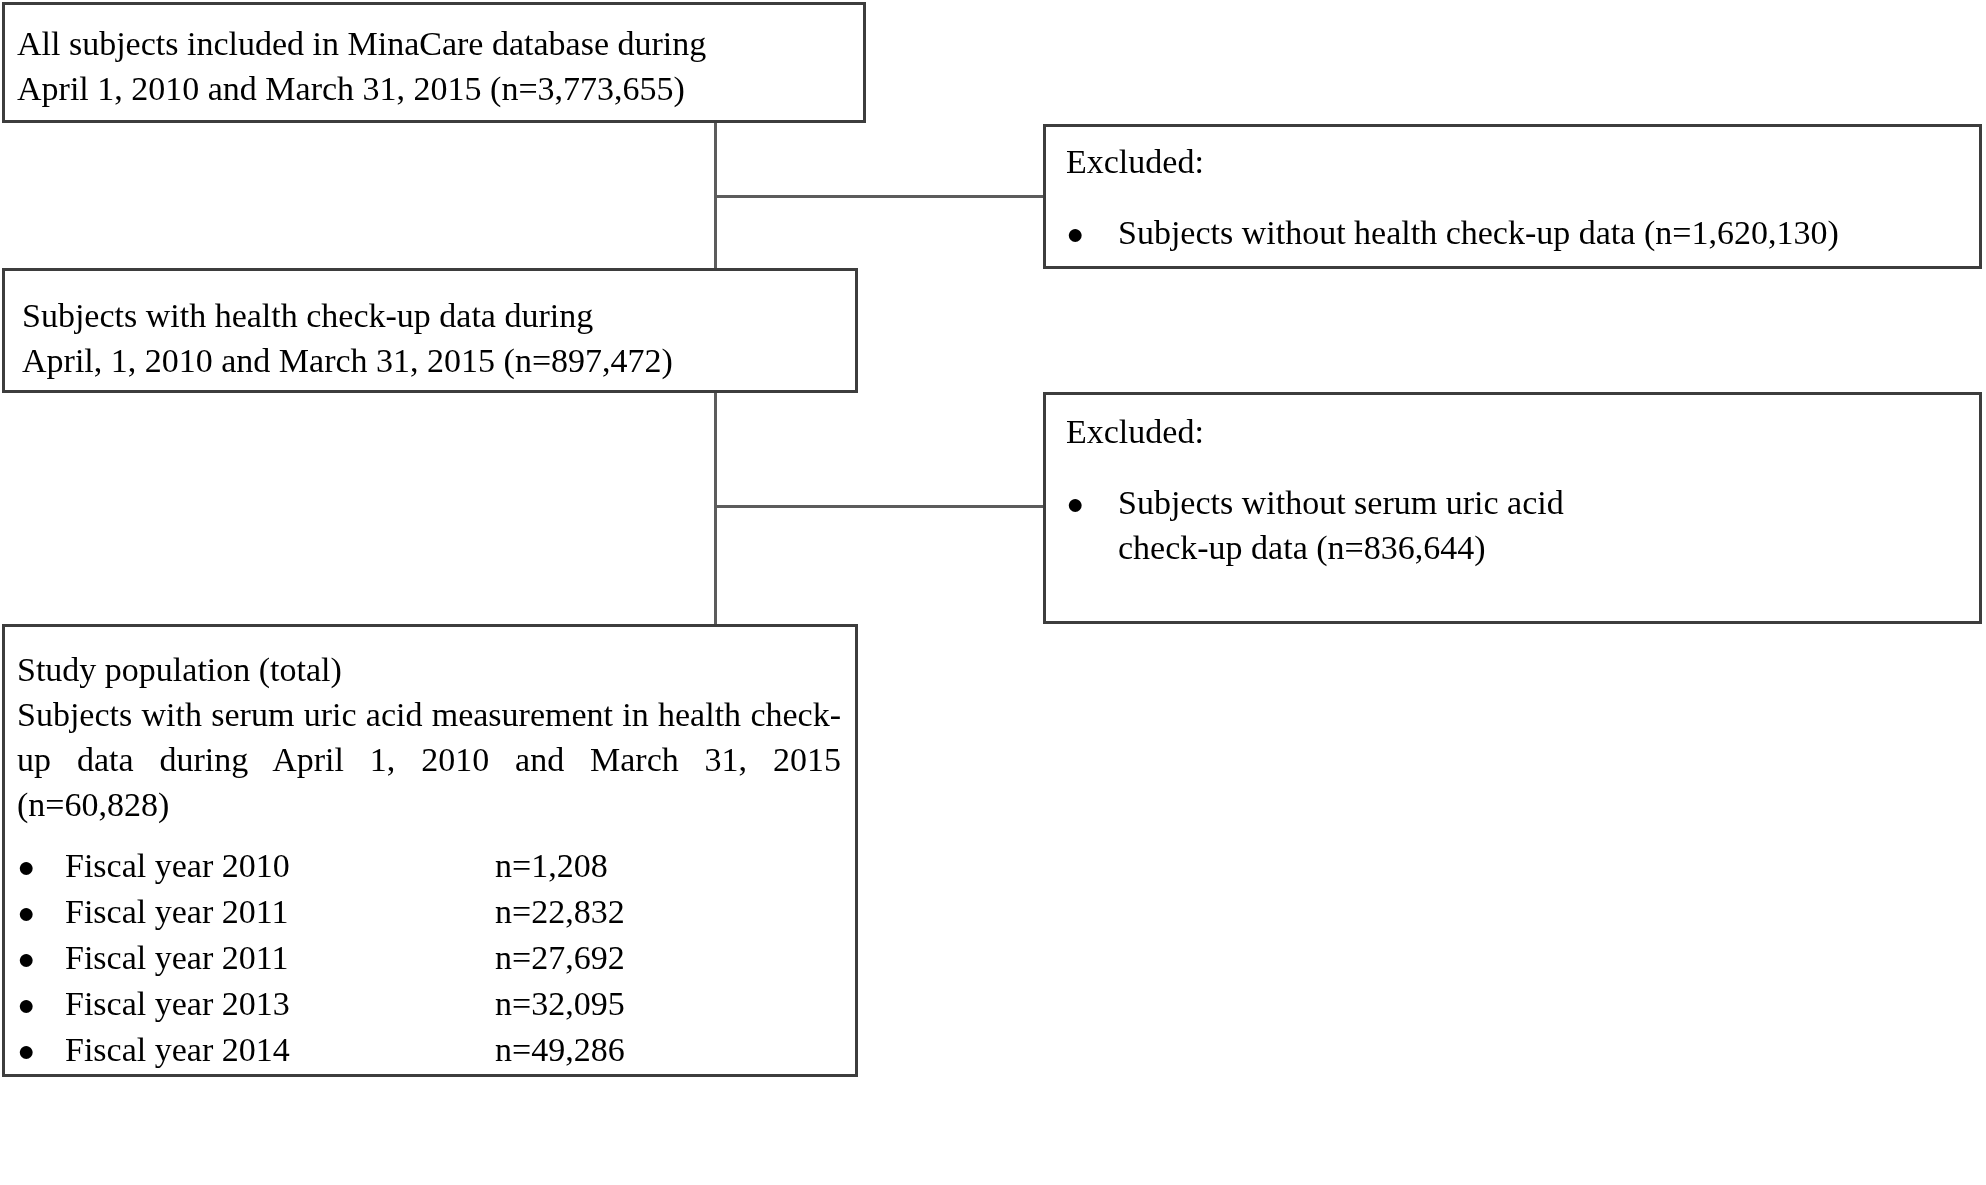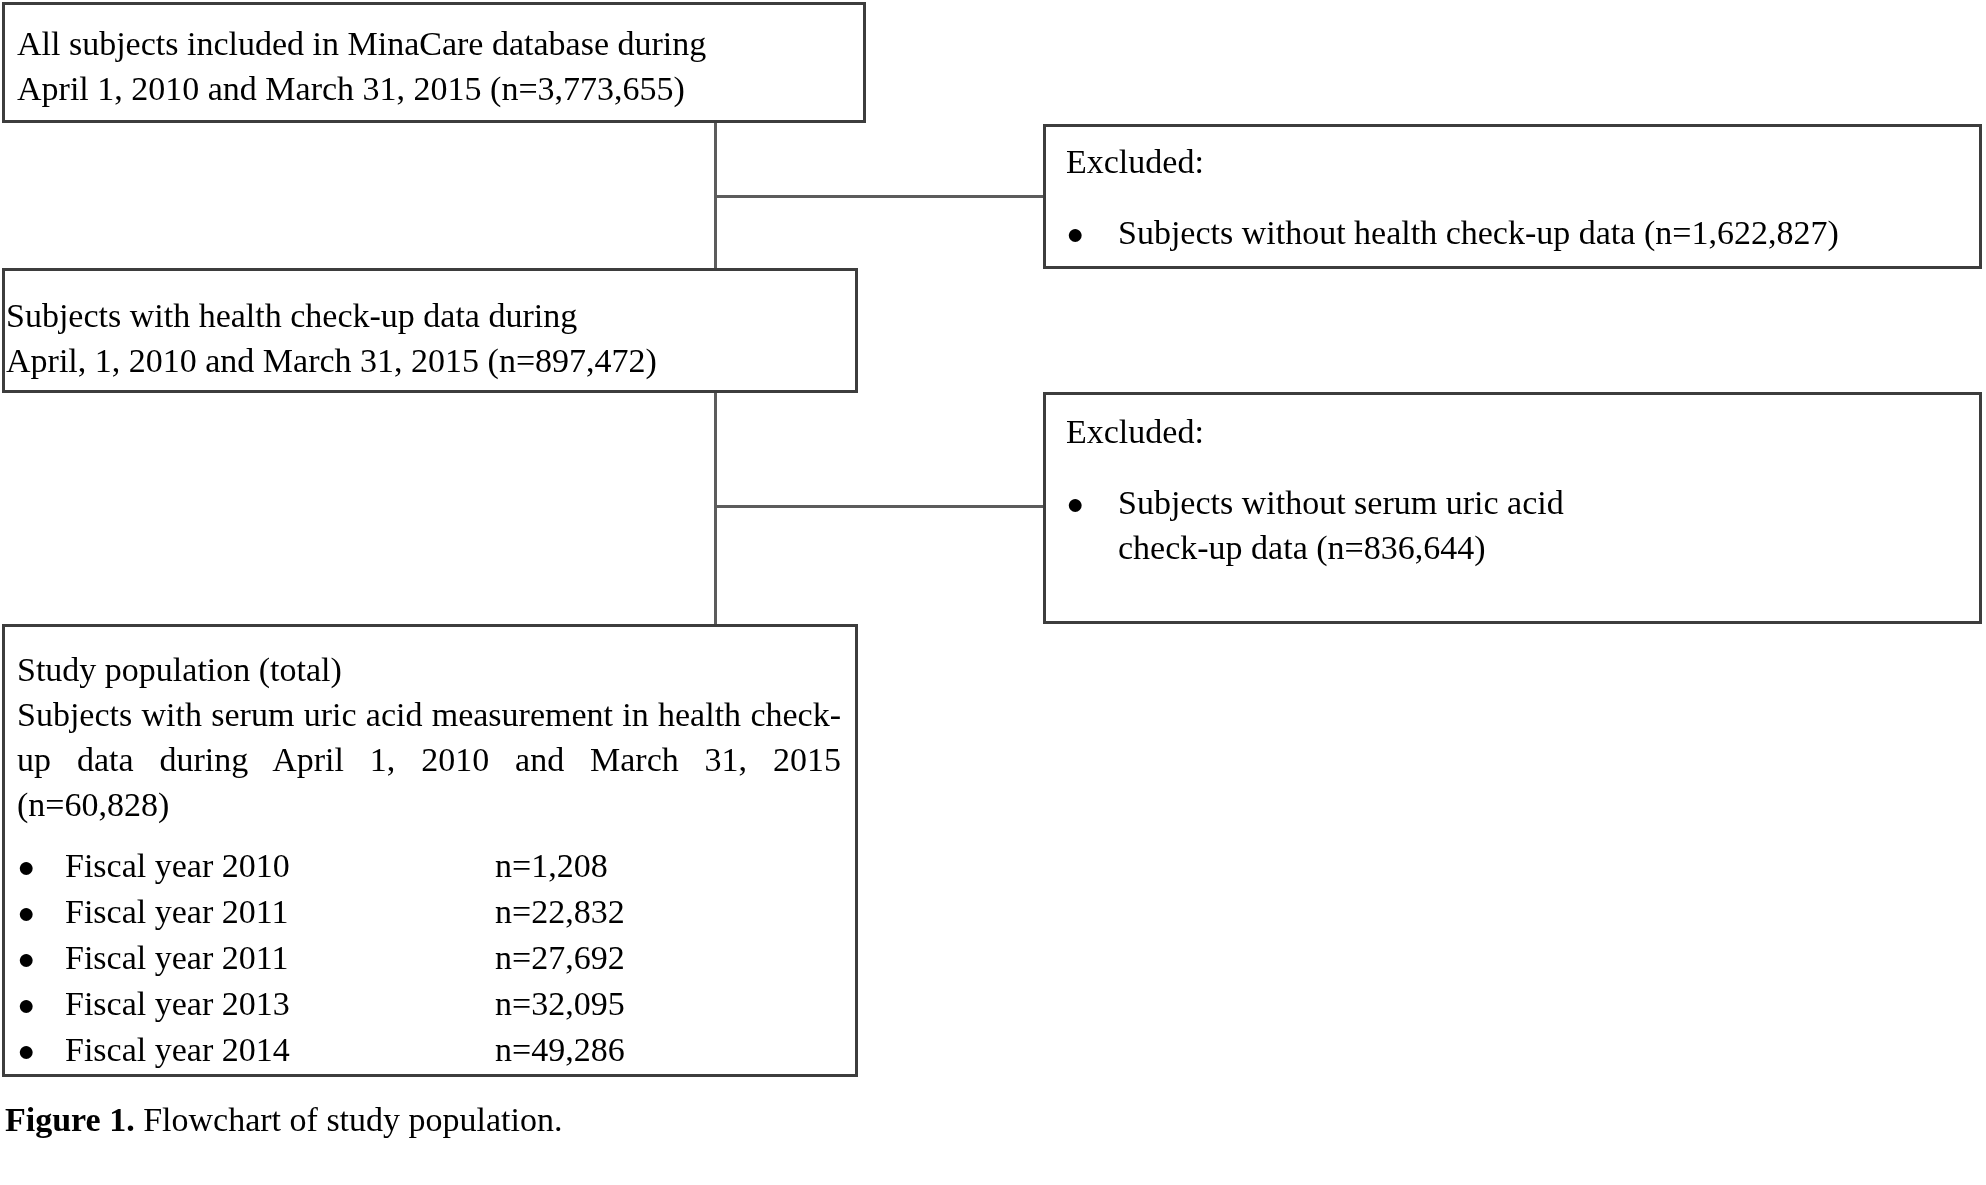--- a/index.html
+++ b/index.html
@@ -26,21 +26,21 @@
   }
   .flowbox .line { display: block; }
 
   
   .box-all-subjects {
     left: 2px; top: 2px; width: 864px; height: 121px;
     padding: 16px 12px 0 12px;
   }
   .box-health-checkup {
     left: 2px; top: 268px; width: 856px; height: 125px;
-    padding: 22px 12px 0 1px;
+    padding: 22px 12px 0 17px;
   }
   .box-study-population {
     left: 2px; top: 624px; width: 856px; height: 453px;
     padding: 20px 14px 0 12px;
   }
   .box-study-population .justified {
     text-align: justify;
   }
   .fiscal-list { margin-top: 16px; }
   .fiscal-row {
@@ -107,21 +107,21 @@
 
   <div class="flowbox box-all-subjects">
     <span class="line">All subjects included in MinaCare database during</span>
     <span class="line">April 1, 2010 and March 31, 2015 (n=3,773,655)</span>
   </div>
 
   <div class="flowbox box-excluded-1">
     <span class="line">Excluded:</span>
     <div class="excluded-bullet-row">
       <span class="bullet-glyph">●</span>
-      <span>Subjects without health check-up data (n=1,622,827)</span>
+      <span>Subjects without health check-up data (n=1,620,130)</span>
     </div>
   </div>
 
   <div class="flowbox box-health-checkup">
     <span class="line">Subjects with health check-up data during</span>
     <span class="line">April, 1, 2010 and March 31, 2015 (n=897,472)</span>
   </div>
 
   <div class="flowbox box-excluded-2">
     <span class="line">Excluded:</span>
@@ -160,17 +160,14 @@
         <span>n=32,095</span>
       </div>
       <div class="fiscal-row">
         <span class="bullet-glyph">●</span>
         <span>Fiscal year 2014</span>
         <span>n=49,286</span>
       </div>
     </div>
   </div>
 
-  <div class="figure-caption">
-    <span class="fig-label">Figure 1.</span><span> Flowchart of study population.</span>
-  </div>
 
 </div>
 
 </body></html>

